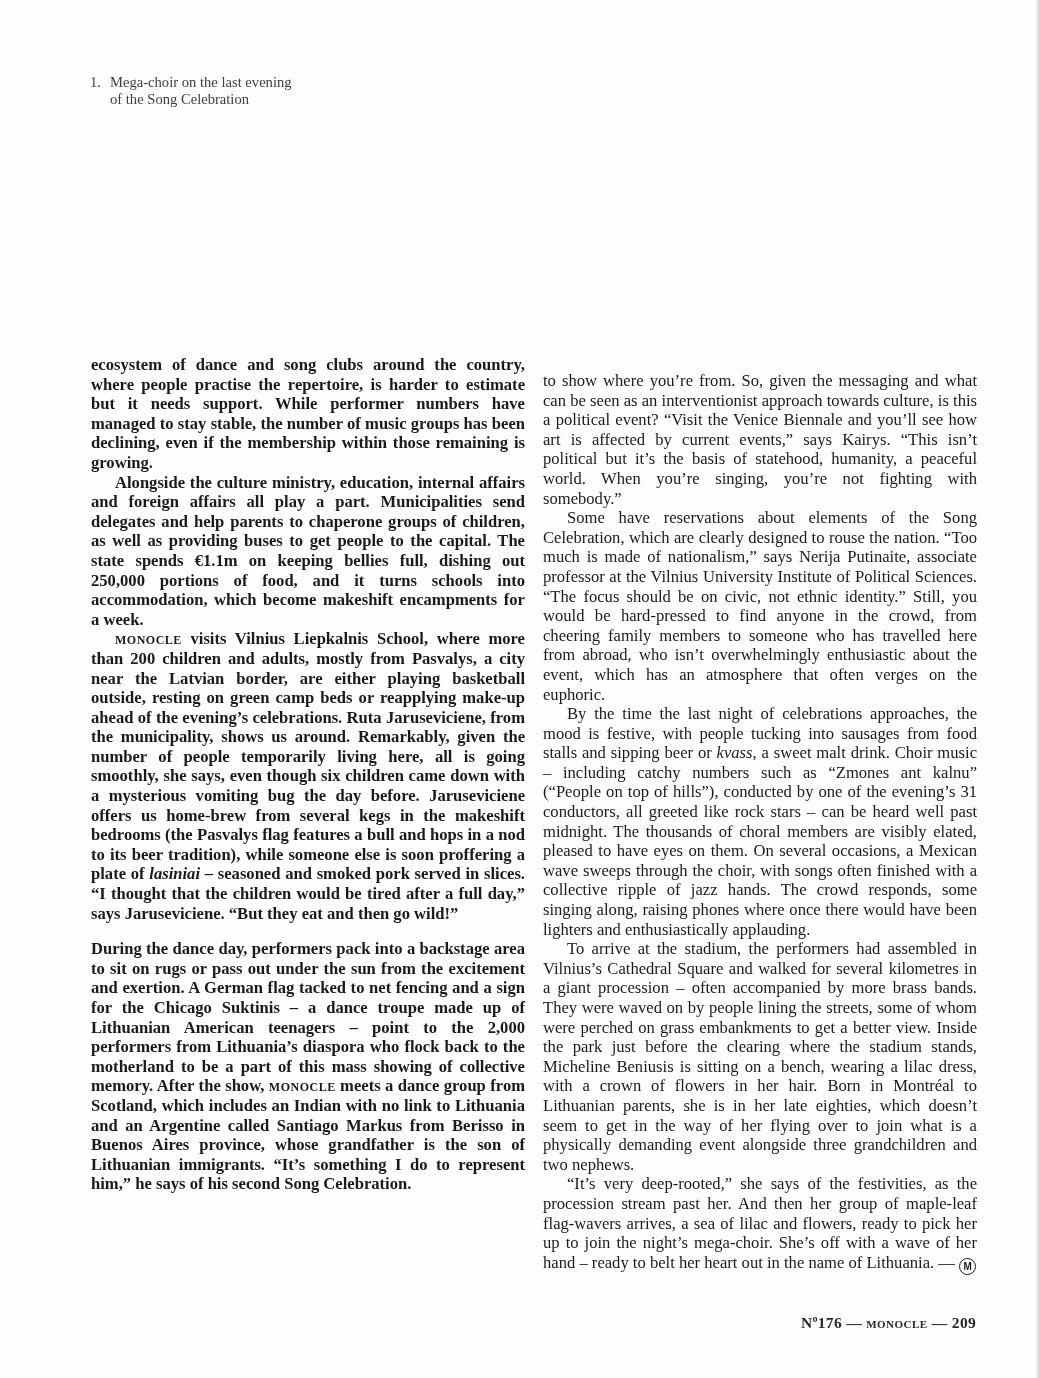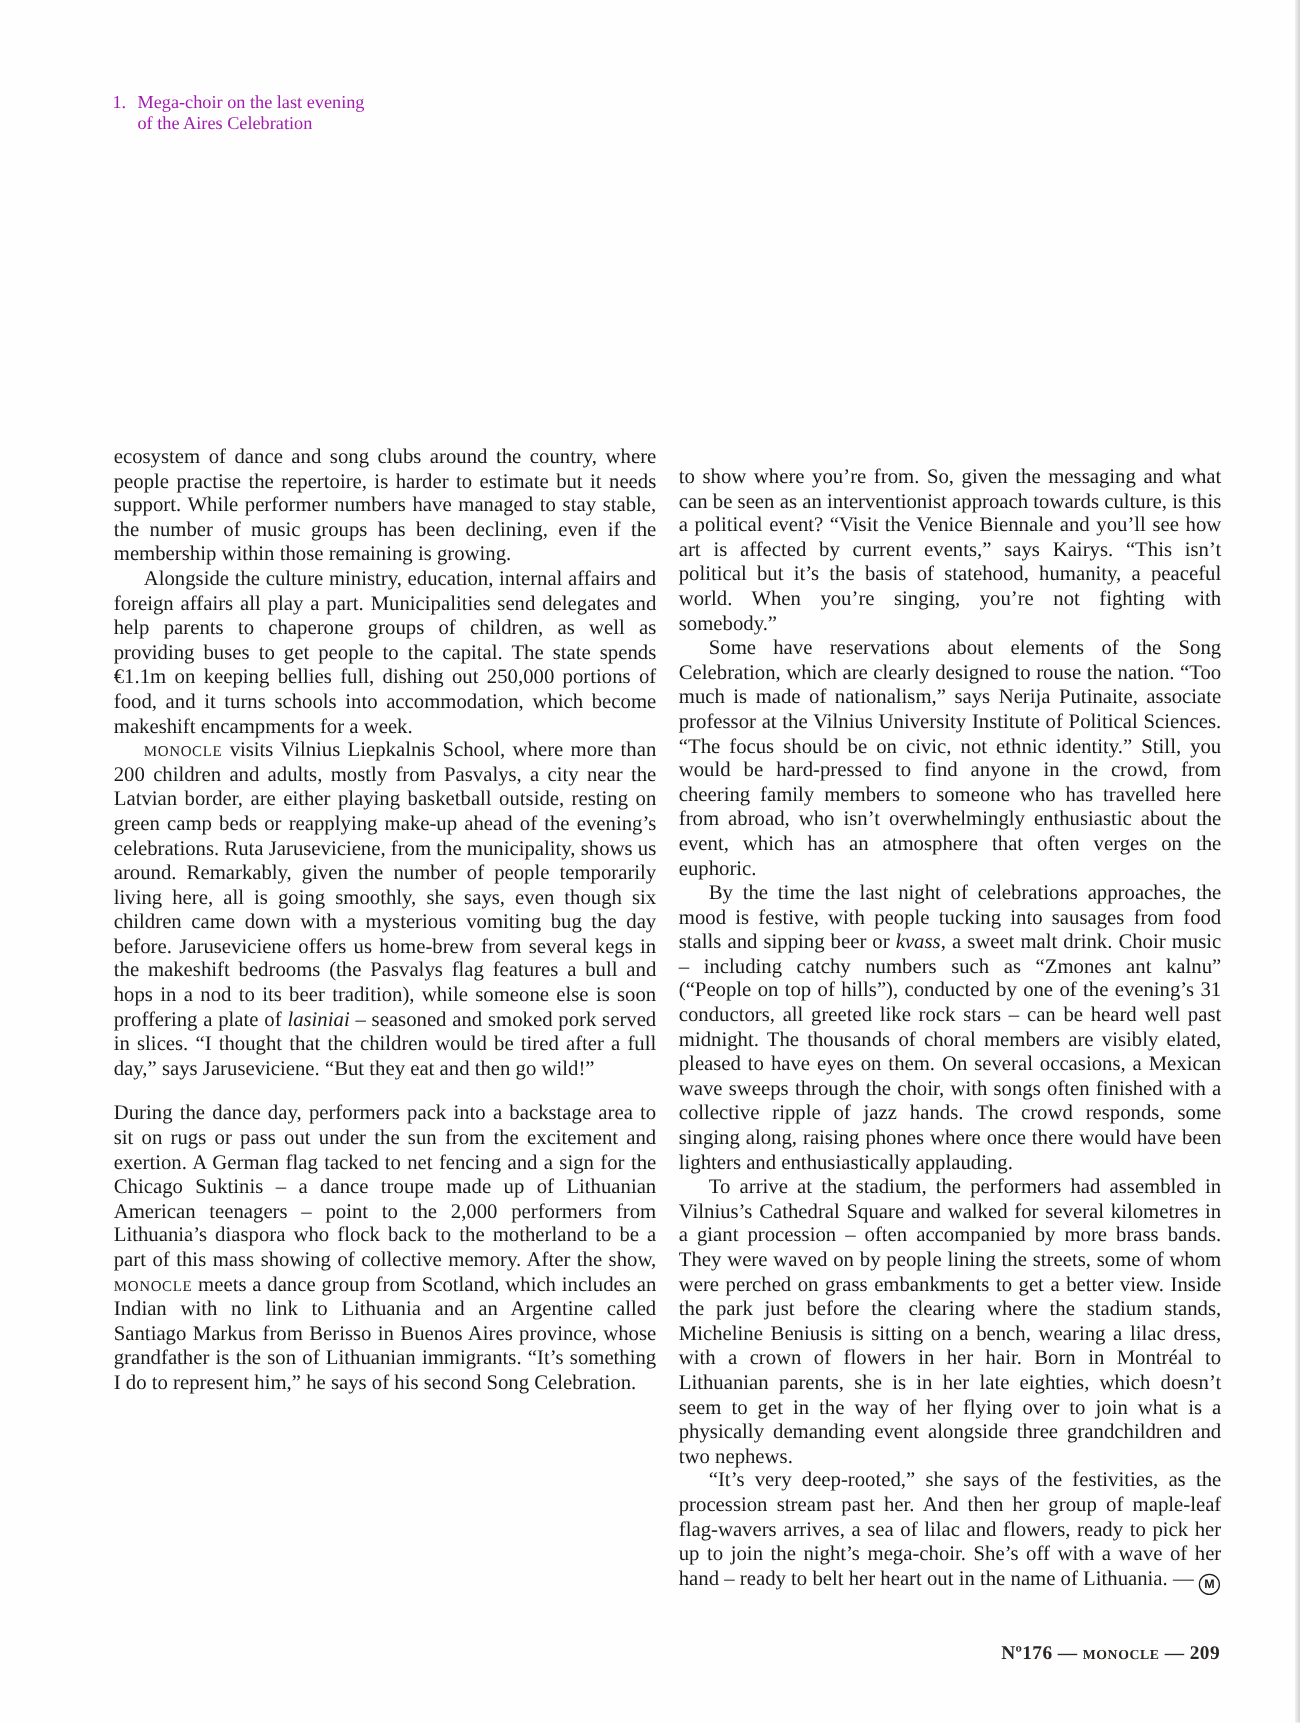--- a/index.html
+++ b/index.html
@@ -23,40 +23,40 @@
     height: 1378px;
     background: linear-gradient(to right, #f3f3f3, #d2d2d2);
   }
   .caption {
     position: absolute;
     left: 90px;
     top: 74px;
     width: 260px;
     font-size: 14.6px;
     line-height: 17px;
-    color: #a21caf;
+    color: #404040;
   }
   .caption .num {
     display: inline-block;
     width: 20px;
   }
   .caption .cap-line2 {
     padding-left: 20px;
     display: block;
   }
   .column {
     position: absolute;
     top: 355px;
     width: 434px;
     font-size: 16.6px;
     line-height: 19.6px;
     text-align: justify;
     hyphens: manual;
   }
-  .col-left { left: 91px; }
+  .col-left { left: 91px; font-weight: bold; }
   .col-right { left: 543px; margin-top: 16px; }
   .column p {
     margin: 0;
     text-indent: 24px;
   }
   .column p.no-indent {
     text-indent: 0;
   }
   .column p.section-break {
     margin-top: 16px;
@@ -93,21 +93,21 @@
   }
   .folio .sc { font-weight: bold; }
 </style>
 </head>
 <body>
 
 <div class="gutter-shadow"></div>
 
 <div class="caption">
   <span class="num">1.</span><span>Mega-choir on the last evening</span>
-  <span class="cap-line2">of the Aires Celebration</span>
+  <span class="cap-line2">of the Song Celebration</span>
 </div>
 
 <div class="column col-left">
   <p class="no-indent">ecosystem of dance and song clubs around the country, where people practise the repertoire, is harder to esti­mate but it needs support. While performer numbers have managed to stay stable, the number of music groups has been declining, even if the membership within those remaining is growing.</p>
   <p>Alongside the culture ministry, education, internal affairs and foreign affairs all play a part. Municipalities send delegates and help parents to chaperone groups of children, as well as providing buses to get people to the capital. The state spends €1.1m on keeping bellies full, dishing out 250,000 portions of food, and it turns schools into accommodation, which become makeshift encamp­ments for a week.</p>
   <p><span class="sc">Monocle</span><span> visits Vilnius Liepkalnis School, where more than 200 children and adults, mostly from Pasvalys, a city near the Latvian border, are either playing basket­ball outside, resting on green camp beds or reapplying make-up ahead of the evening’s celebrations. Ruta Jaruseviciene, from the municipality, shows us around. Remarkably, given the number of people temporarily living here, all is going smoothly, she says, even though six children came down with a mysterious vomiting bug the day before. Jaruseviciene offers us home-brew from several kegs in the makeshift bedrooms (the Pasvalys flag features a bull and hops in a nod to its beer tradition), while some­one else is soon proffering a plate of </span><em>lasiniai</em><span> – seasoned and smoked pork served in slices. “I thought that the children would be tired after a full day,” says Jaruseviciene. “But they eat and then go wild!”</span></p>
   <p class="section-break"><span>During the dance day, performers pack into a backstage area to sit on rugs or pass out under the sun from the excite­ment and exertion. A German flag tacked to net fencing and a sign for the Chicago Suktinis – a dance troupe made up of Lithuanian American teenagers – point to the 2,000 performers from Lithuania’s diaspora who flock back to the motherland to be a part of this mass showing of col­lective memory. After the show, </span><span class="sc">Monocle</span><span> meets a dance group from Scotland, which includes an Indian with no link to Lithuania and an Argentine called Santiago Markus from Berisso in Buenos Aires province, whose grandfather is the son of Lithuanian immigrants. “It’s something I do to represent him,” he says of his second Song Celebration.</span></p>
 </div>
 
 <div class="column col-right">

